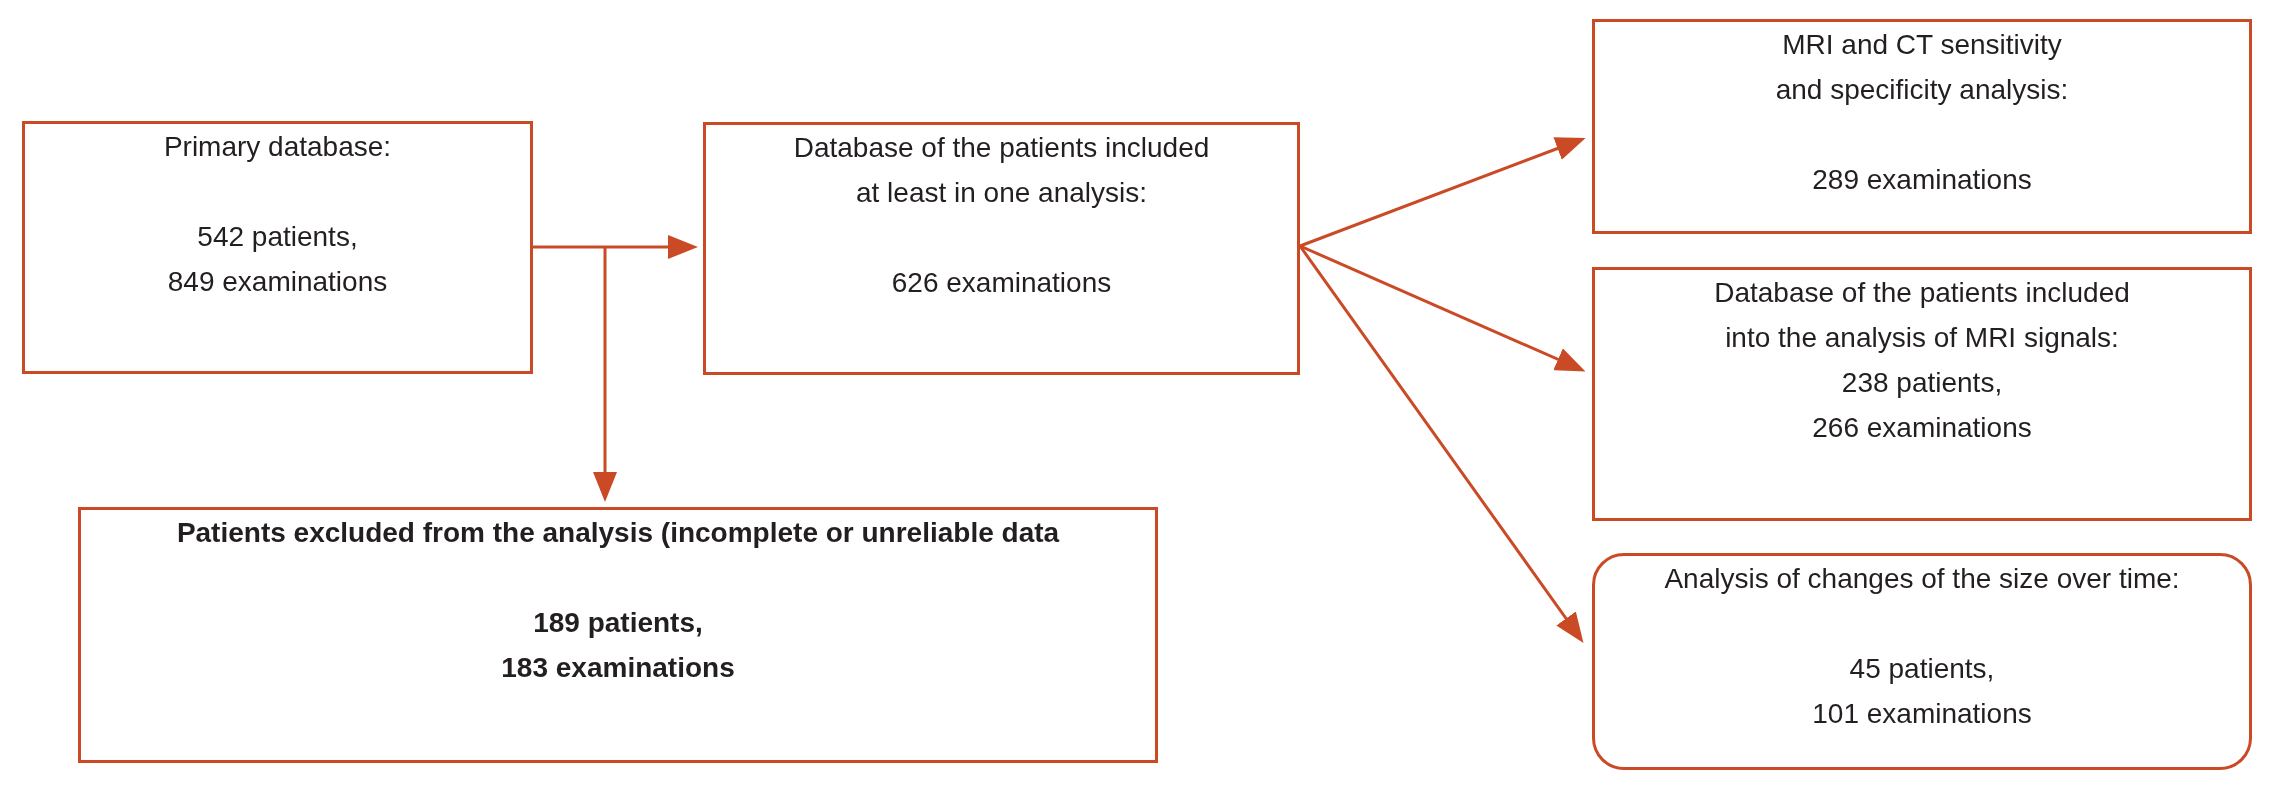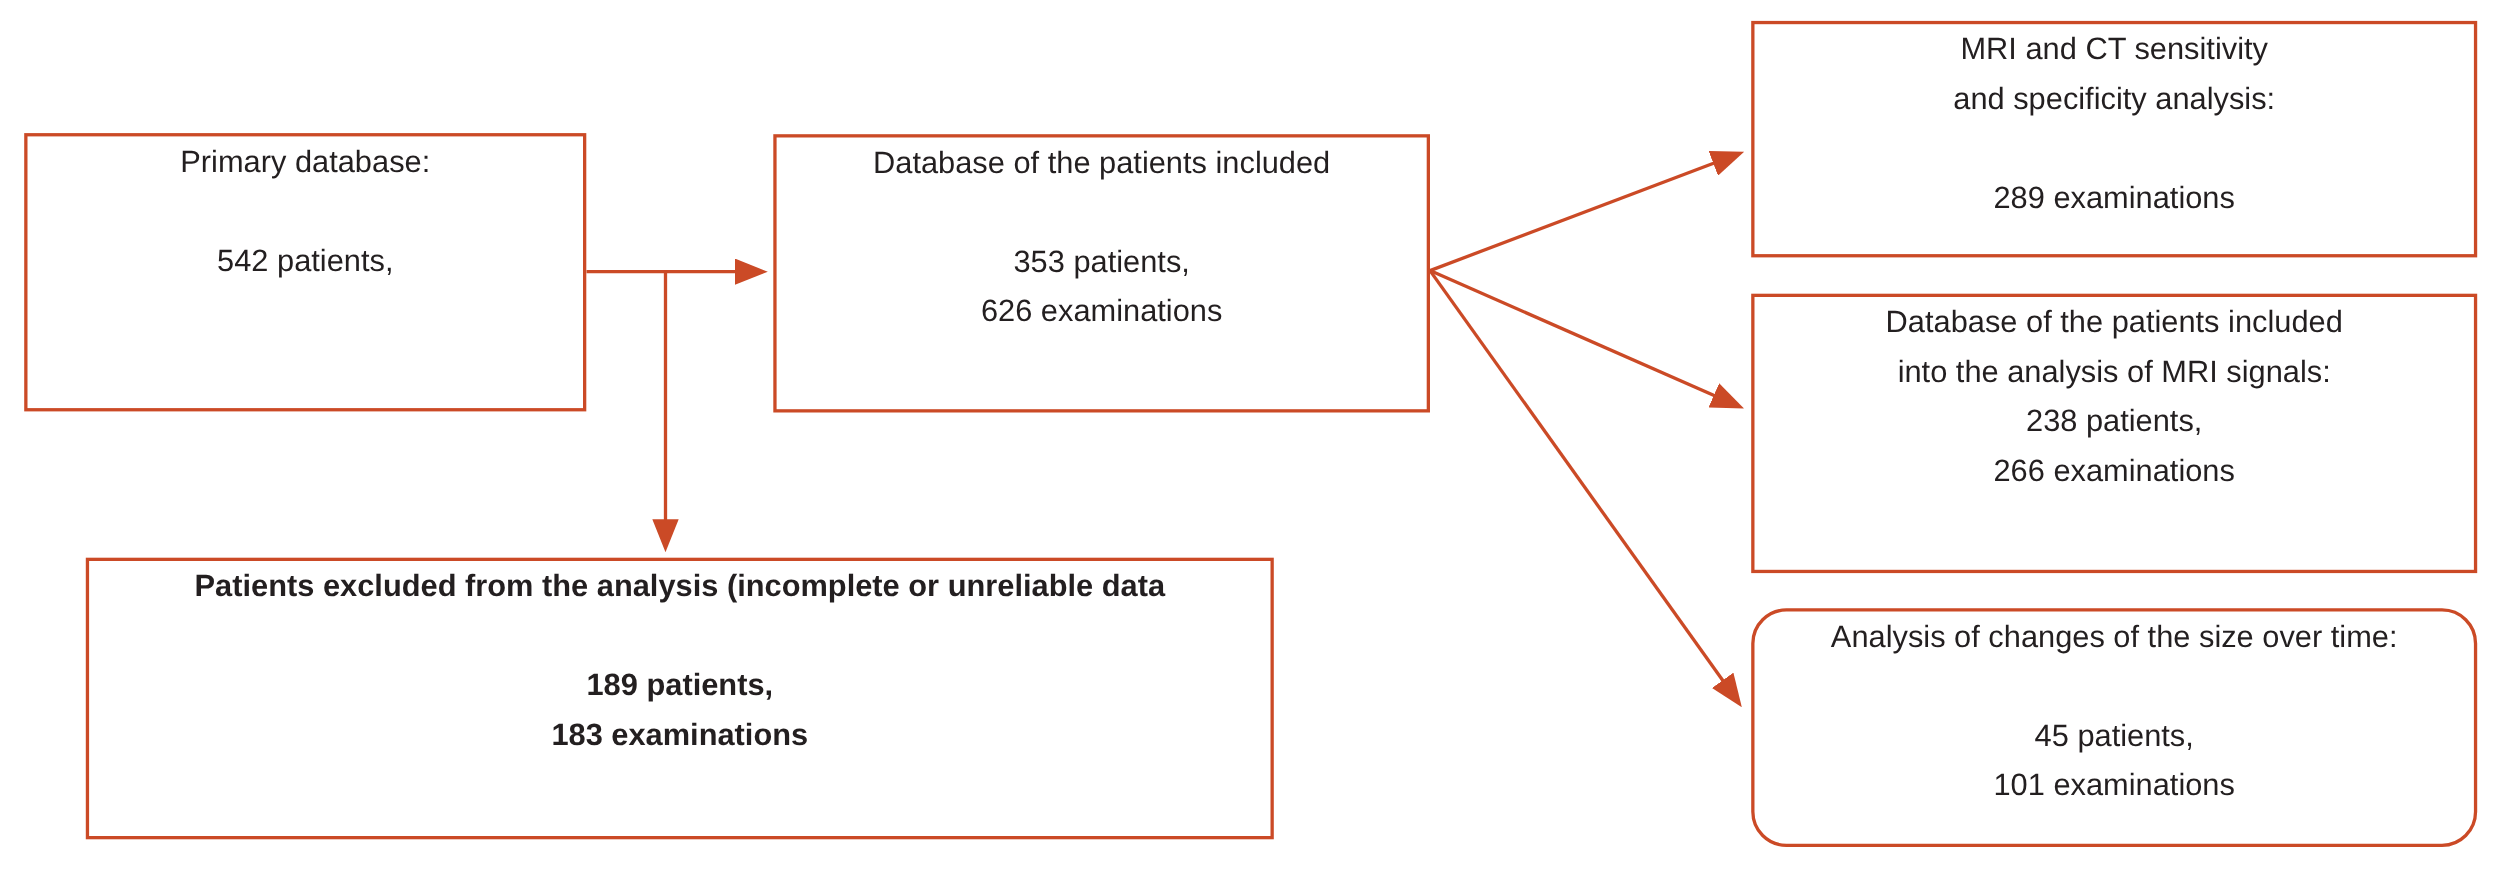--- a/index.html
+++ b/index.html
@@ -67,26 +67,27 @@
     <path class="edge" d="M605,247 L605,496" marker-end="url(#ah)"></path>
     <path class="edge" d="M1300,246 L1580,140" marker-end="url(#ah)"></path>
     <path class="edge" d="M1300,246 L1580,369" marker-end="url(#ah)"></path>
     <path class="edge" d="M1300,246 L1580,638" marker-end="url(#ah)"></path>
   </svg>
 
   <div class="box" id="box-primary">
     <div class="line">Primary database:</div>
     <div class="line"></div>
     <div class="line">542 patients,</div>
+    <div class="line">849 examinations</div>
   </div>
 
   <div class="box" id="box-included">
     <div class="line">Database of the patients included</div>
+    <div class="line">at least in one analysis:</div>
     <div class="line"></div>
-    <div class="line">353 patients,</div>
     <div class="line">626 examinations</div>
   </div>
 
   <div class="box" id="box-excluded">
     <div class="line">Patients excluded from the analysis (incomplete or unreliable data</div>
     <div class="line"></div>
     <div class="line">189 patients,</div>
     <div class="line">183 examinations</div>
   </div>
 

